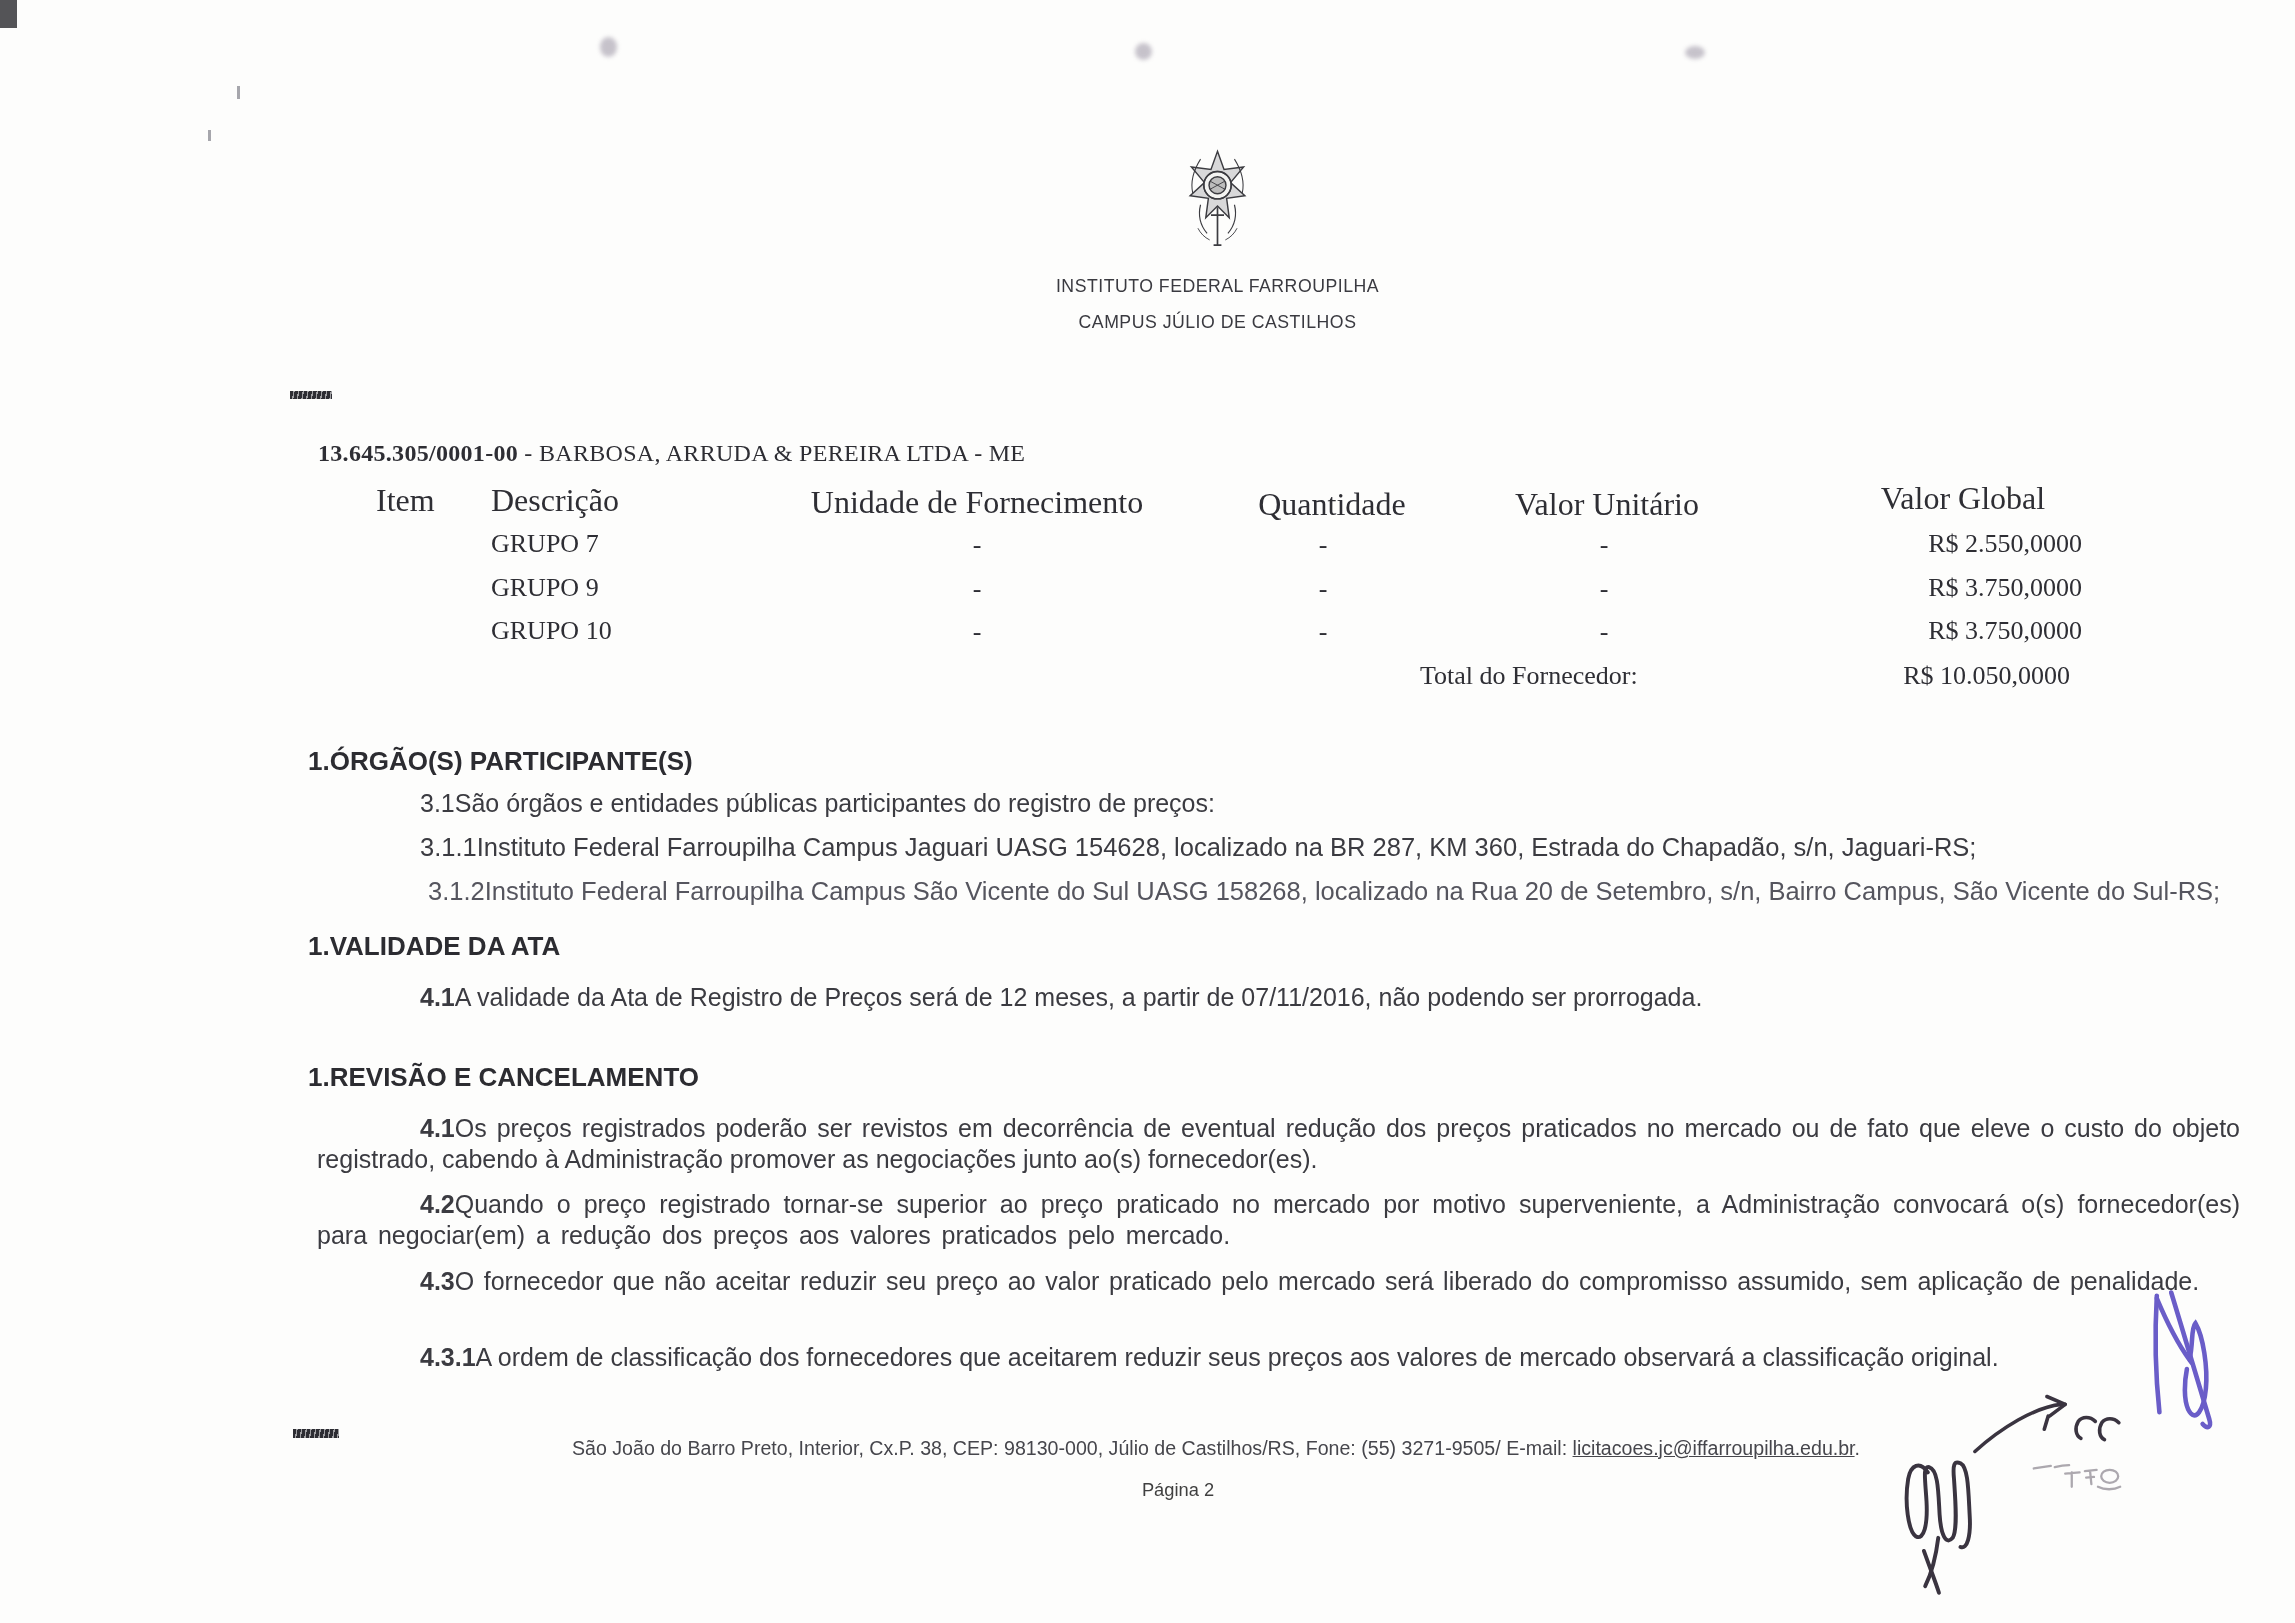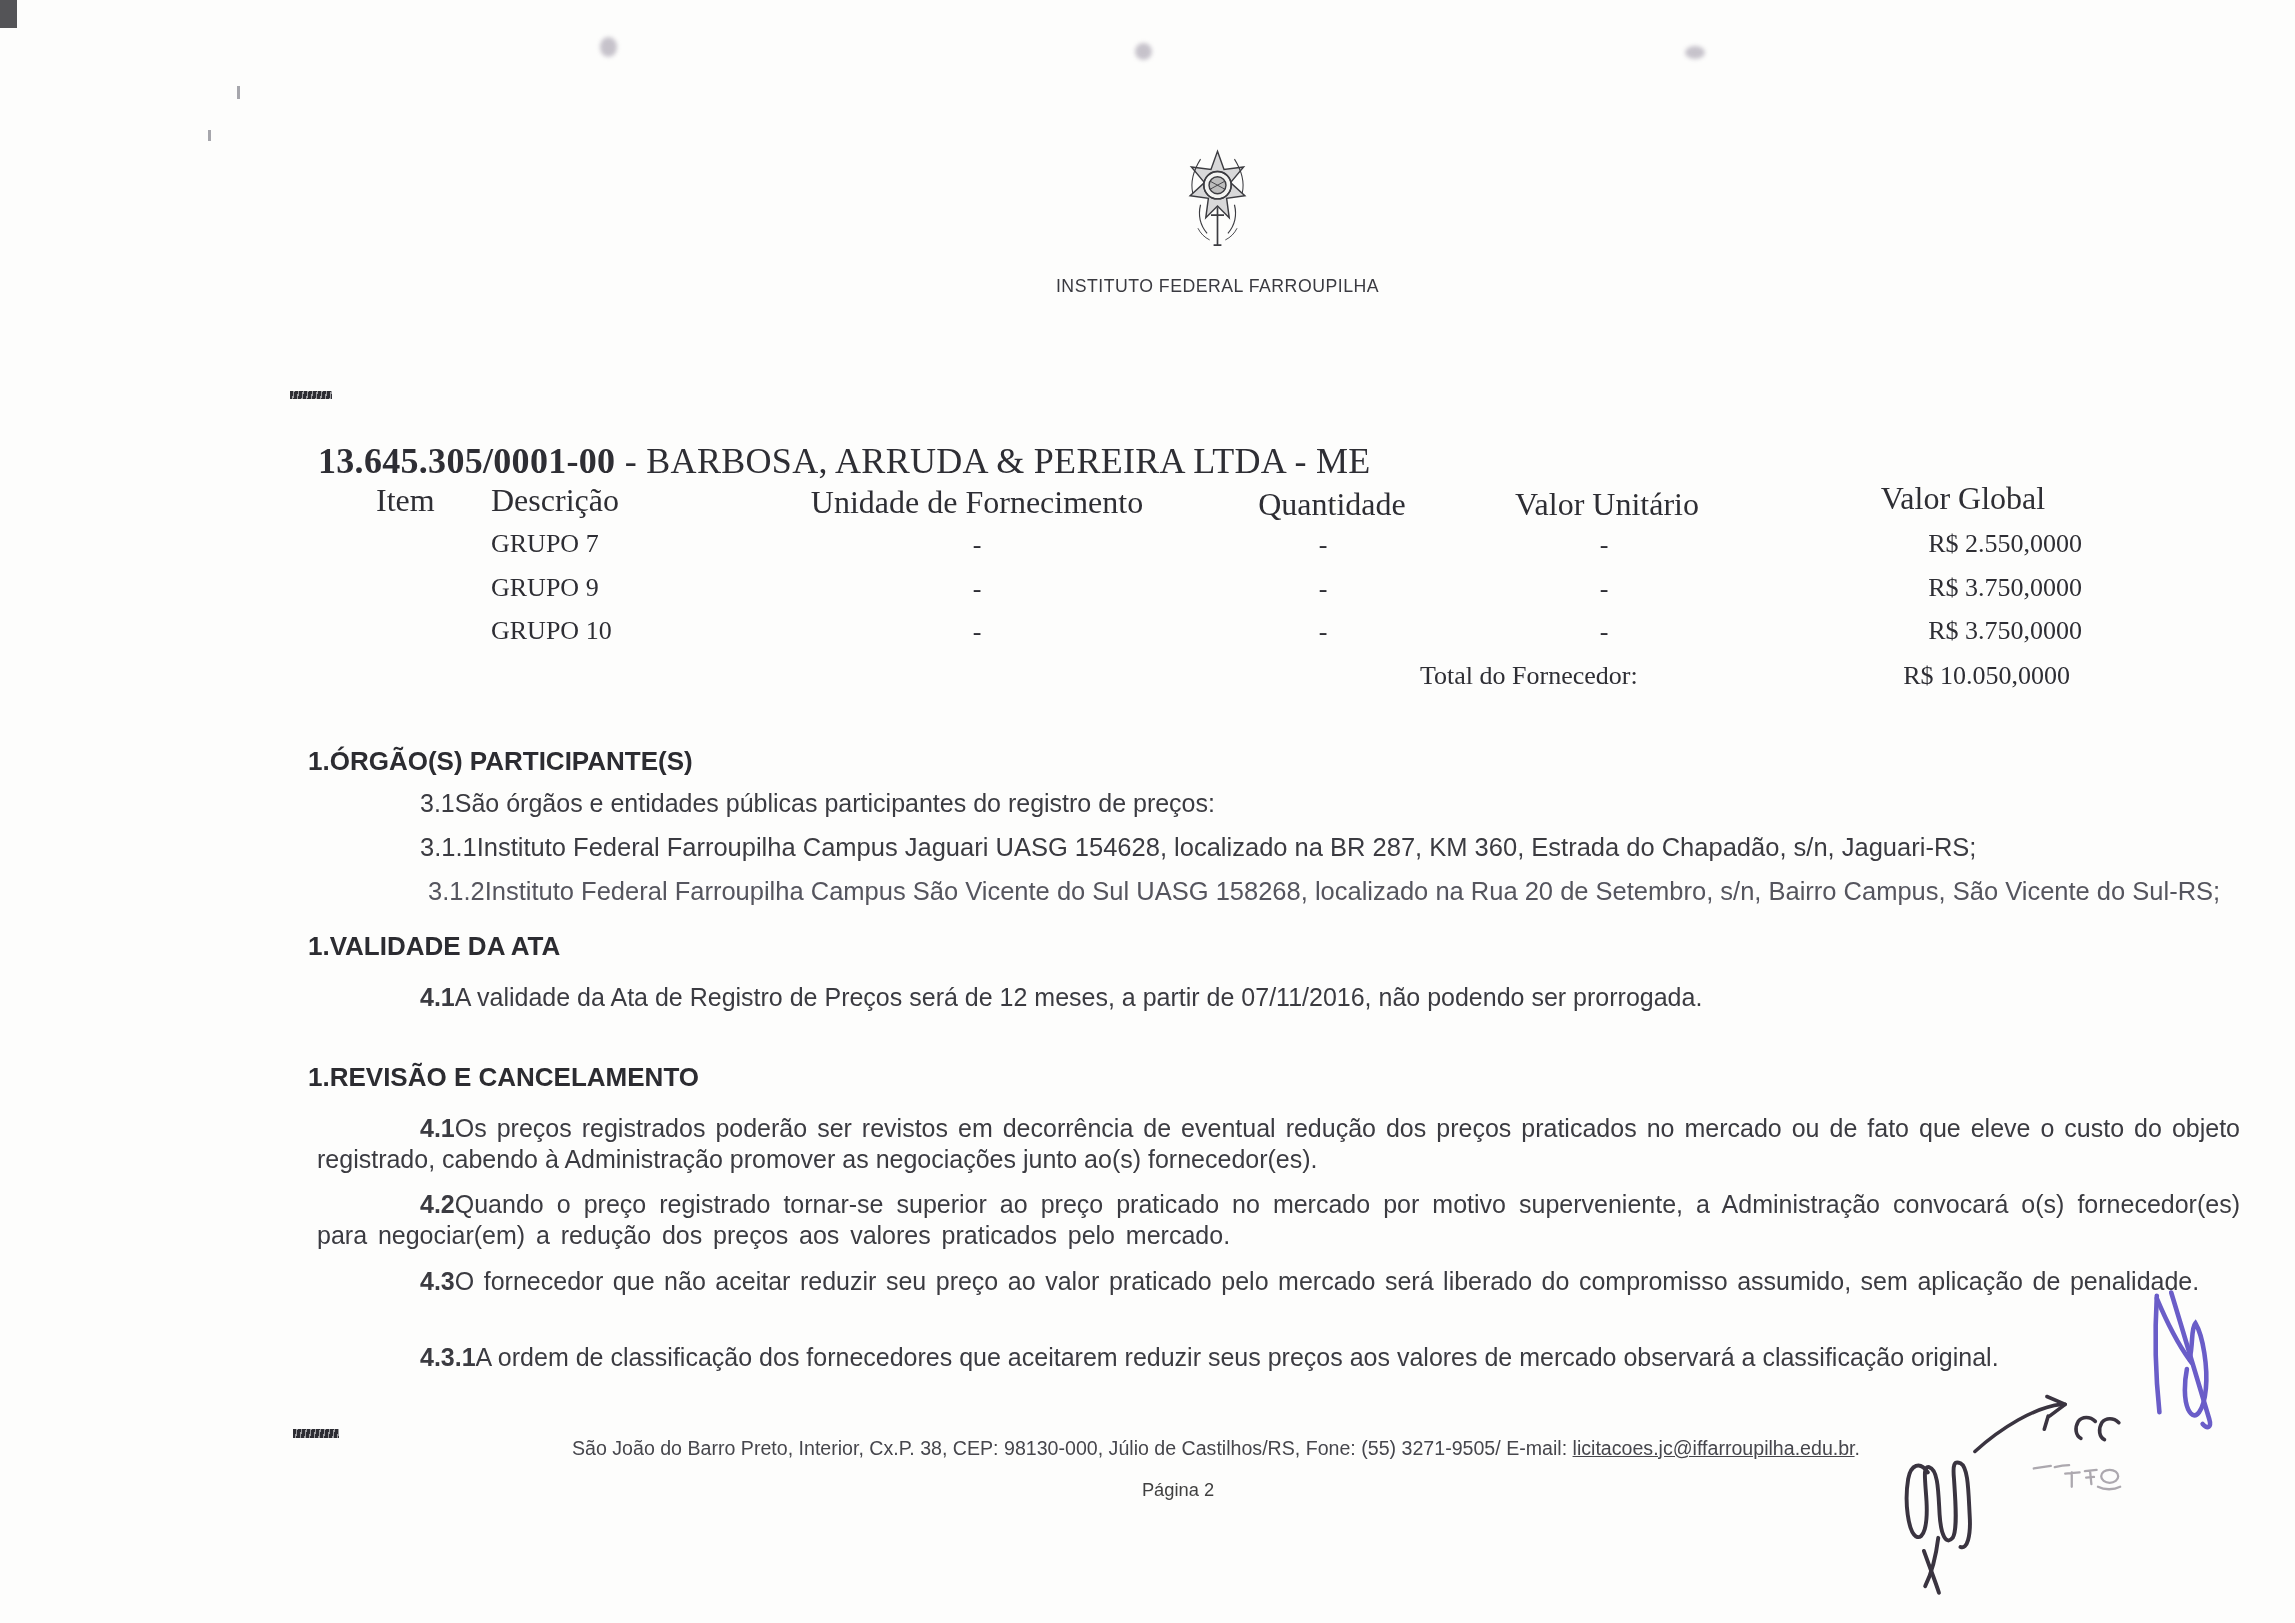--- a/index.html
+++ b/index.html
@@ -8,21 +8,21 @@
     overflow:hidden;font-family:"Liberation Sans",sans-serif;color:#333338;
     filter:blur(0.2px);
   }
   .abs{position:absolute;}
   .ctr{transform:translateX(-50%);}
   
   .h-title{font-weight:bold;font-size:29px;color:#2b2b30;letter-spacing:0.3px;}
   .h-sub{font-size:17.7px;color:#3a3a40;letter-spacing:0.5px;}
   
   .serif{font-family:"Liberation Serif","DejaVu Serif",serif;color:#2e2e34;}
-  .cnpj-line{font-size:36px;letter-spacing:0.3px;white-space:nowrap;}
+  .cnpj-line{font-size:24px;letter-spacing:0.3px;white-space:nowrap;}
   .thead{font-size:32px;white-space:nowrap;}
   .tcell{font-size:26px;white-space:nowrap;}
   .tright{text-align:right;}
   
   .sec-head{font-weight:bold;font-size:26px;color:#2c2c31;white-space:nowrap;}
   .line{font-size:25px;white-space:nowrap;color:#3b3b41;}
   .blurline{color:#55555e;filter:blur(0.5px);font-size:25.5px;margin-left:8px;}
   .para{position:absolute;left:317px;width:1923px;text-align:justify;
         text-indent:103px;font-size:25px;line-height:31px;color:#3b3b41;margin:0;}
   .num{font-weight:bold;}
@@ -62,20 +62,21 @@
         <circle cx="56" cy="58" r="13" fill="#55555c" fill-opacity="0.35"></circle>
         <path d="M45,52 L67,64 M45,64 L67,52" stroke-width="1.4"></path>
 
         <path d="M56,92 L56,150 M46,104 L66,104 M50,150 L62,150" stroke-width="2.6"></path>
 
         <path d="M40,132 C30,120 26,104 30,88 M72,132 C82,120 86,104 82,88" stroke-width="1.8"></path>
         <path d="M44,142 C36,138 30,132 26,124 M68,142 C76,138 82,132 86,124" stroke-width="1.4"></path>
       </g>
     </svg>
     <div class="h-sub" style="margin-top:18.3px;">INSTITUTO FEDERAL FARROUPILHA</div>
+    <div class="h-sub" style="margin-top:14.4px;">CAMPUS JÚLIO DE CASTILHOS</div>
   </div>
 
   <div class="abs serif cnpj-line" style="left:318px;top:440px;">
     <b>13.645.305/0001-00</b><span> - BARBOSA, ARRUDA &amp; PEREIRA LTDA - ME</span>
   </div>
 
   <div class="abs serif thead" style="left:376px;top:482px;">Item</div>
   <div class="abs serif thead" style="left:491px;top:482px;">Descrição</div>
   <div class="abs serif thead ctr" style="left:977px;top:484px;">Unidade de Fornecimento</div>
   <div class="abs serif thead ctr" style="left:1332px;top:486px;">Quantidade</div>

